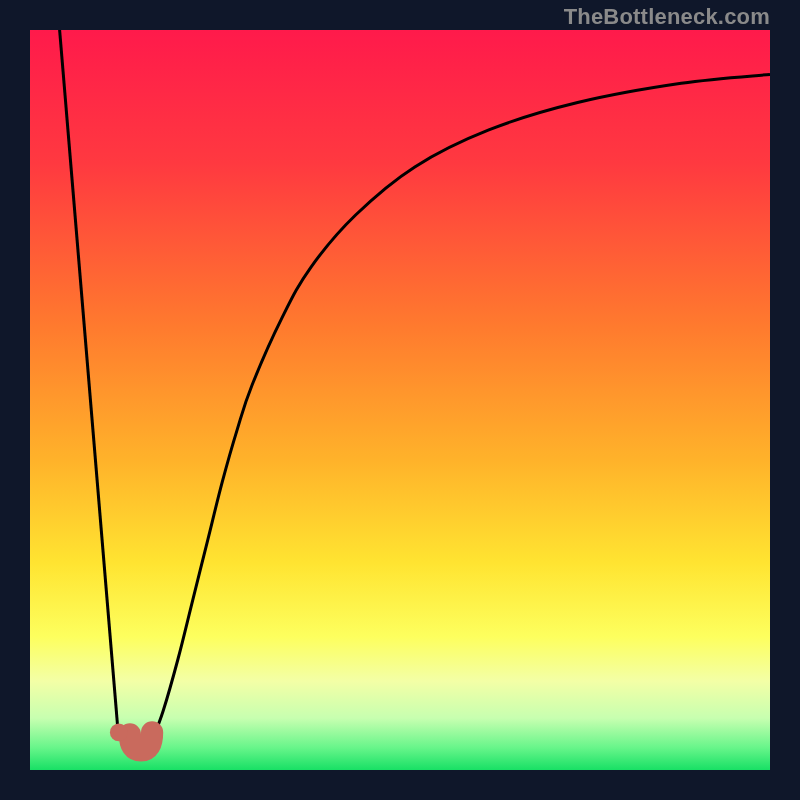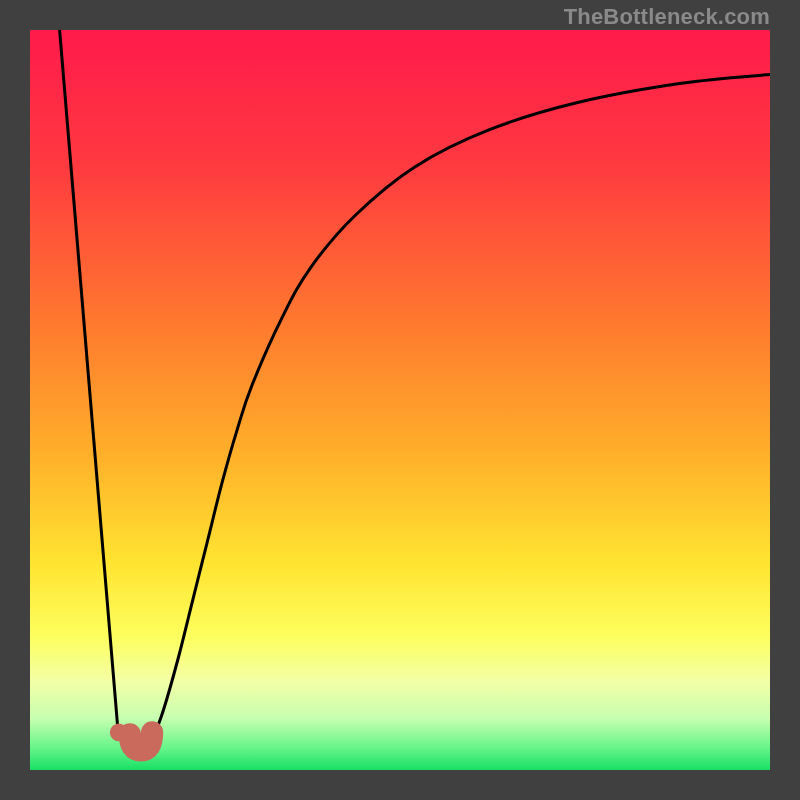--- a/index.html
+++ b/index.html
@@ -9,21 +9,21 @@
     height: 800px;
     background: #000;
     overflow: hidden;
   }
   .frame {
     position: absolute;
     left: 0;
     top: 0;
     width: 800px;
     height: 800px;
-    background: #404040;
+    background: #0f172a;
   }
   .plot-area {
     position: absolute;
     left: 30px;
     top: 30px;
     width: 740px;
     height: 740px;
     overflow: hidden;
   }
   .gradient {

